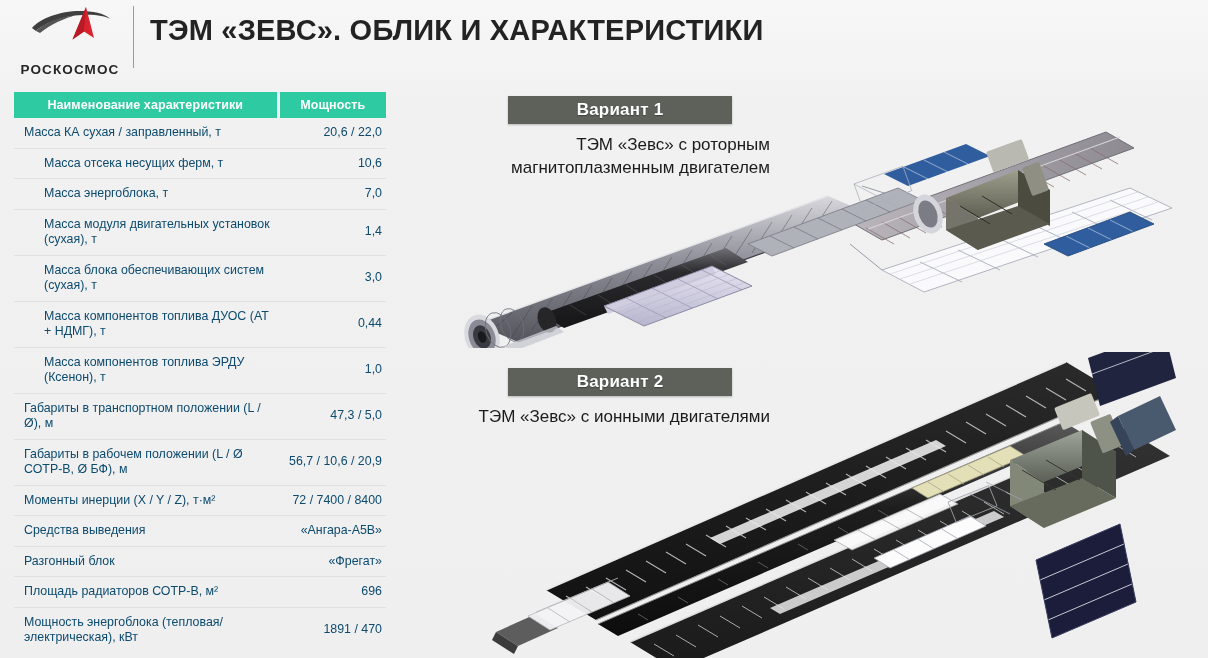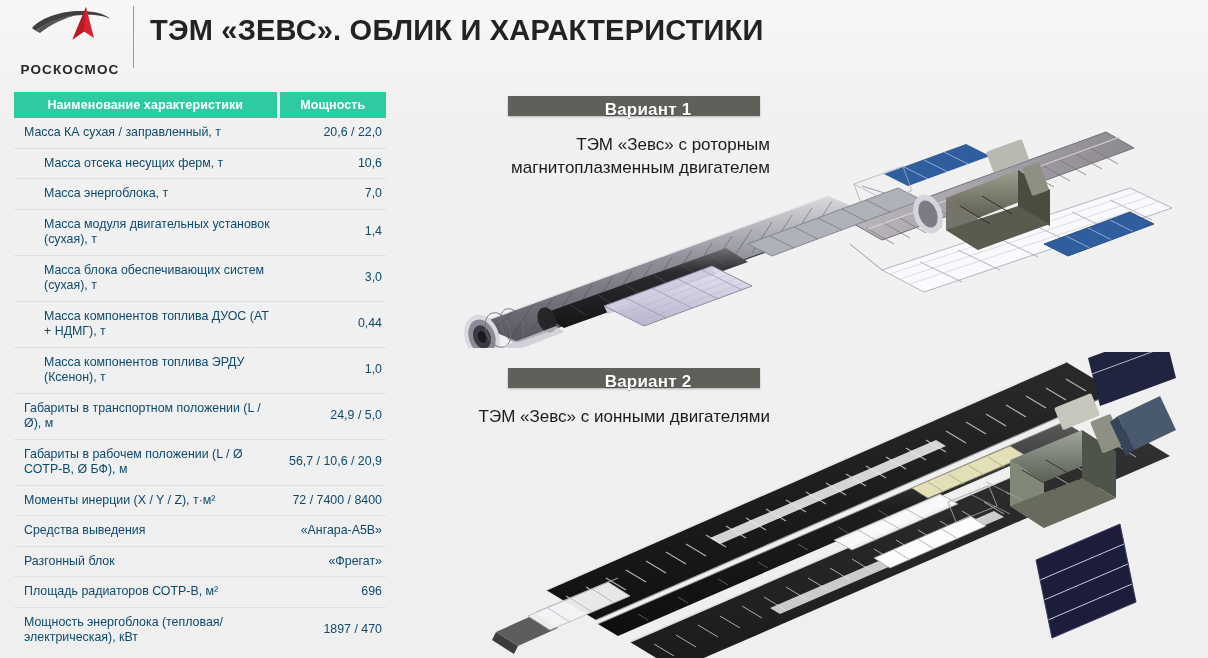--- a/index.html
+++ b/index.html
@@ -138,25 +138,24 @@
     position: absolute;
   }
   .variant-badge {
     position: absolute;
     background: #5e6159;
     color: #ffffff;
     font-size: 17px;
     font-weight: 700;
     text-align: center;
     line-height: 28px;
-    height: 20px;
+    height: 28px;
     letter-spacing: 0.2px;
     text-shadow: 0 1px 1px rgba(0,0,0,0.35);
     box-shadow: 0 1px 2px rgba(0,0,0,0.25);
-    padding-left: 28px;
   }
   .variant-caption {
     position: absolute;
     text-align: right;
     font-size: 17px;
     font-weight: 400;
     color: #1b1b1b;
     line-height: 1.33;
   }
 
@@ -238,21 +237,21 @@
         <tr class="indent">
           <td class="name">Масса компонентов топлива  ДУОС (АТ + НДМГ), т</td>
           <td class="val">0,44</td>
         </tr>
         <tr class="indent">
           <td class="name">Масса компонентов топлива  ЭРДУ (Ксенон), т</td>
           <td class="val">1,0</td>
         </tr>
         <tr>
           <td class="name">Габариты в транспортном положении (L / Ø), м</td>
-          <td class="val">24,9 / 5,0</td>
+          <td class="val">47,3 / 5,0</td>
         </tr>
         <tr>
           <td class="name">Габариты в рабочем положении (L / Ø СОТР-В, Ø БФ), м</td>
           <td class="val">56,7 / 10,6 / 20,9</td>
         </tr>
         <tr>
           <td class="name">Моменты инерции (X / Y / Z), т·м²</td>
           <td class="val">72 / 7400 / 8400</td>
         </tr>
         <tr>
@@ -262,21 +261,21 @@
         <tr>
           <td class="name">Разгонный блок</td>
           <td class="val">«Фрегат»</td>
         </tr>
         <tr>
           <td class="name">Площадь радиаторов СОТР-В, м²</td>
           <td class="val">696</td>
         </tr>
         <tr>
           <td class="name">Мощность энергоблока (тепловая/электрическая), кВт</td>
-          <td class="val">1897 / 470</td>
+          <td class="val">1891 / 470</td>
         </tr>
       </tbody>
   </table>
 
   <div class="craft" id="craft1">
     <svg viewBox="0 0 778 300" aria-hidden="true">
       <defs>
         <linearGradient id="g1truss" x1="0" y1="0" x2="0" y2="1">
           <stop offset="0" stop-color="#d8d8dd"></stop>
           <stop offset="0.45" stop-color="#8e8e98"></stop>

